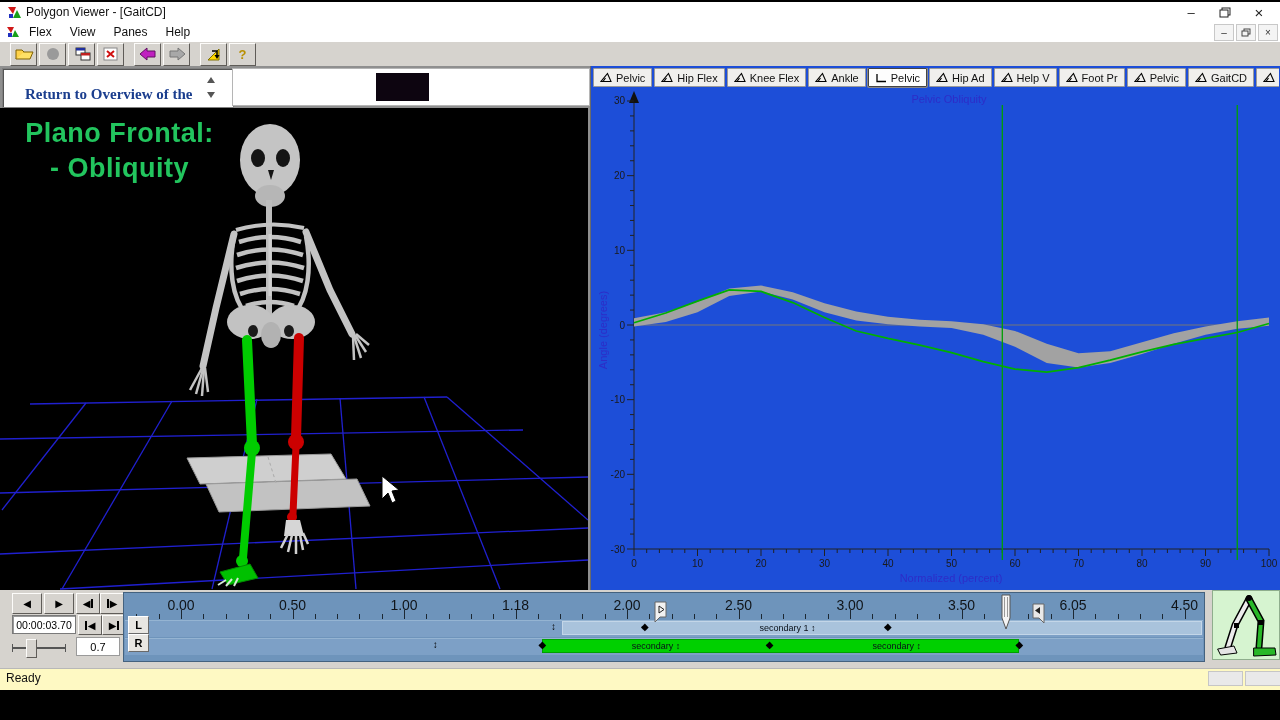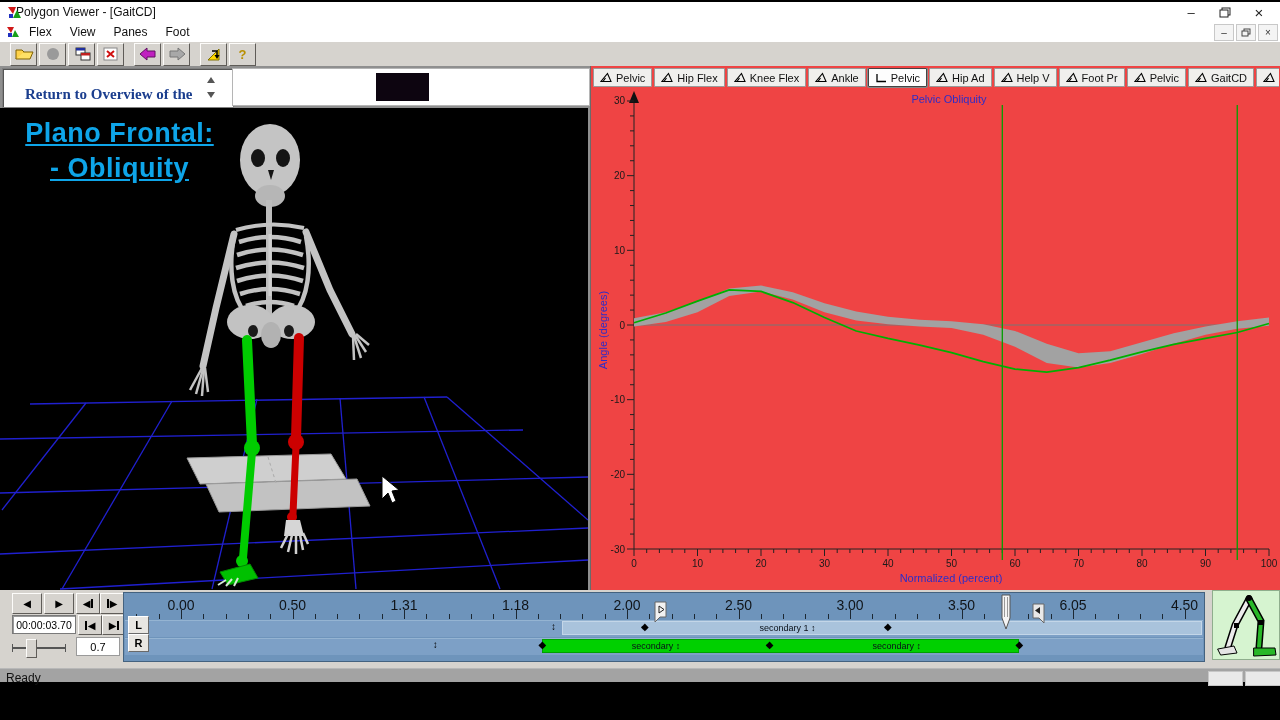--- a/index.html
+++ b/index.html
@@ -27,23 +27,23 @@
                   box-shadow:inset 1px 1px 0 #555;}
   .overview-link{position:absolute;left:22px;bottom:4px;font-family:"Liberation Serif",serif;font-weight:bold;
                  font-size:15px;color:#1b3e8e;}
   .spinner{position:absolute;right:14px;top:3px;width:16px;height:32px;}
   .spin-btn{width:16px;height:15px;display:flex;align-items:center;justify-content:center;}
   .tri-up{width:0;height:0;border-left:4px solid transparent;border-right:4px solid transparent;border-bottom:6px solid #555;}
   .tri-dn{width:0;height:0;border-left:4px solid transparent;border-right:4px solid transparent;border-top:6px solid #555;}
   .video-strip{left:232px;top:2px;width:358px;height:38px;background:#fff;border:1px solid #b5b5b5;box-sizing:border-box;}
   .video-thumb{left:143px;top:4px;width:53px;height:28px;background:#0d0510;}
   .viewport3d{left:0;top:42px;width:588px;height:482px;background:#000;}
-  .caption{left:12px;top:8px;width:215px;text-align:center;color:#0ea5e9;font-size:27px;font-weight:bold;line-height:1.3;letter-spacing:0.5px;text-decoration:underline;}
+  .caption{left:12px;top:8px;width:215px;text-align:center;color:#22c55e;font-size:27px;font-weight:bold;line-height:1.3;letter-spacing:0.5px;}
   
-  .chart-panel{left:590px;top:0;width:690px;height:524px;background:#ef4444;border-left:1px solid #6a6a6a;box-sizing:border-box;}
+  .chart-panel{left:590px;top:0;width:690px;height:524px;background:#1d4ed8;border-left:1px solid #6a6a6a;box-sizing:border-box;}
   .tab-row{position:absolute;left:2px;top:2px;width:686px;height:21px;display:flex;overflow:hidden;}
   .chart-tab{height:17px;background:#f0efed;border:1px solid #9a9a9a;margin-right:2px;display:flex;align-items:center;
              padding:0 6px;font-size:11px;color:#111;white-space:nowrap;border-radius:1px;}
   .chart-tab.active{background:#fdfdfd;border:1px solid #444;box-shadow:0 0 0 1px #888;}
   .chart-tab svg{margin-right:4px;}
   
   .controlbar{left:0;top:590px;width:1280px;height:78px;background:#d6d3ce;}
   .pb-btn{position:absolute;background:#d6d3ce;border:1px solid;border-color:#fdfcfa #5f5c58 #5f5c58 #fdfcfa;
           display:flex;align-items:center;justify-content:center;font-size:10px;color:#000;gap:1px;}
   .pb-bar{width:2px;height:9px;background:#000;}
@@ -63,36 +63,36 @@
   .tl-tick{position:absolute;width:1px;background:#1c2833;}
   .tl-row{position:absolute;left:1px;width:1078px;height:16px;background:#7da0c6;border-top:1px solid #95b4d2;}
   .tl-band-light{position:absolute;height:14px;background:#a9c3dc;border:1px solid #c3d6e8;box-sizing:border-box;z-index:1;}
   .tl-band-green{position:absolute;height:14px;background:#00d000;border:1px solid #00a000;box-sizing:border-box;z-index:1;}
   .tl-band-label{position:absolute;transform:translateX(-50%);font-size:9px;color:#091018;z-index:3;white-space:nowrap;}
   .tl-diamond{position:absolute;transform:translateX(-50%);font-size:10px;color:#000;z-index:4;line-height:1;}
   .tl-updown{position:absolute;transform:translateX(-50%);font-size:10px;font-weight:bold;color:#000;z-index:4;line-height:1;}
   .tl-marker{position:absolute;z-index:6;}
   .gait-panel{position:absolute;left:1212px;top:0;width:68px;height:70px;background:#d6f4d0;border:1px solid #8fae8d;box-sizing:border-box;}
   
-  .statusbar{left:0;top:668px;width:1280px;height:14px;background:#a3a3a3;border-top:1px solid #b8b8b8;box-sizing:border-box;}
+  .statusbar{left:0;top:668px;width:1280px;height:22px;background:#fef9c3;border-top:1px solid #b8b8b8;box-sizing:border-box;}
   .status-text{position:absolute;left:6px;top:2px;font-size:12px;color:#111;}
   .status-seg{position:absolute;top:2px;height:13px;border:1px solid #c6c6c6;background:#e9e9e9;}
 </style>
 </head>
 <body>
 
 <div class="screen">
 
   <div class="abs titlebar">
     <svg class="abs" style="left:7px;top:3px" width="15" height="15">
       <polygon points="1,2 9,2 6,9" fill="#d01818"></polygon>
       <polygon points="6,13 14,13 10,5" fill="#18a018"></polygon>
       <rect x="2" y="9" width="4" height="4" fill="#2030c0"></rect>
     </svg>
-    <span class="title-text" style="margin-left:16px">Polygon Viewer - [GaitCD]</span>
+    <span class="title-text" style="margin-left:26px">Polygon Viewer - [GaitCD]</span>
     <div class="win-ctrls">
       <div class="win-btn">–</div>
       <div class="win-btn">
         <svg width="12" height="11">
           <rect x="3" y="1" width="8" height="7" fill="none" stroke="#222"></rect>
           <rect x="1" y="3" width="8" height="7" fill="#fff" stroke="#222"></rect>
         </svg>
       </div>
       <div class="win-btn" style="font-size:15px">×</div>
     </div>
@@ -101,21 +101,21 @@
   <div class="abs menubar">
     <svg style="margin-left:6px" width="14" height="14">
       <polygon points="1,2 8,2 5,8" fill="#d01818"></polygon>
       <polygon points="6,12 13,12 9,5" fill="#18a018"></polygon>
       <rect x="2" y="8" width="4" height="4" fill="#2030c0"></rect>
     </svg>
     <div id="menu-items" style="display:flex">
         <div class="menu-item">Flex</div>
         <div class="menu-item">View</div>
         <div class="menu-item">Panes</div>
-        <div class="menu-item">Foot</div>
+        <div class="menu-item">Help</div>
       </div>
   </div>
   <div class="mdi-ctrls">
     <div class="mdi-btn">–</div>
     <div class="mdi-btn">
       <svg width="10" height="9">
         <rect x="3" y="1" width="6" height="5" fill="none" stroke="#444"></rect>
         <rect x="1" y="3" width="6" height="5" fill="#f4f4f4" stroke="#444"></rect>
       </svg>
     </div>
@@ -534,21 +534,21 @@
         <div class="tl-tick" style="left: 904.4px; top: 21px; height: 5px;"></div>
         <div class="tl-tick" style="left: 926.7px; top: 21px; height: 5px;"></div>
         <div class="tl-tick" style="left: 949px; top: 17px; height: 9px;"></div>
         <div class="tl-tick" style="left: 971.3px; top: 21px; height: 5px;"></div>
         <div class="tl-tick" style="left: 993.6px; top: 21px; height: 5px;"></div>
         <div class="tl-tick" style="left: 1015.9px; top: 21px; height: 5px;"></div>
         <div class="tl-tick" style="left: 1038.2px; top: 21px; height: 5px;"></div>
         <div class="tl-tick" style="left: 1060.5px; top: 17px; height: 9px;"></div>
         <div class="tl-label" style="left: 57px;">0.00</div>
         <div class="tl-label" style="left: 168.5px;">0.50</div>
-        <div class="tl-label" style="left: 280px;">1.31</div>
+        <div class="tl-label" style="left: 280px;">1.00</div>
         <div class="tl-label" style="left: 391.5px;">1.18</div>
         <div class="tl-label" style="left: 503px;">2.00</div>
         <div class="tl-label" style="left: 614.5px;">2.50</div>
         <div class="tl-label" style="left: 726px;">3.00</div>
         <div class="tl-label" style="left: 837.5px;">3.50</div>
         <div class="tl-label" style="left: 949px;">6.05</div>
         <div class="tl-label" style="left: 1060.5px;">4.50</div>
         <div class="tl-row" style="top: 27px;"></div>
         <div class="tl-row" style="top: 45px;"></div>
         <div class="tl-band-light" style="left: 438.33px; top: 28px; width: 640.01px;"></div>

